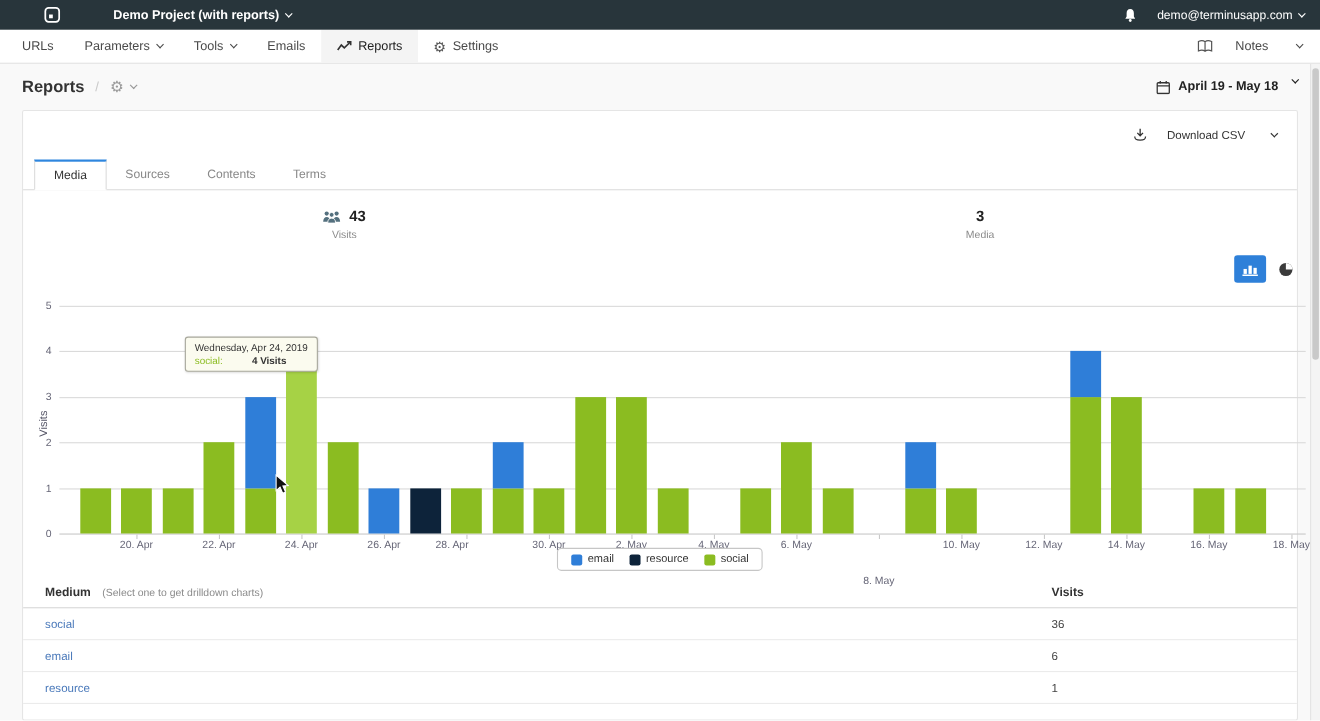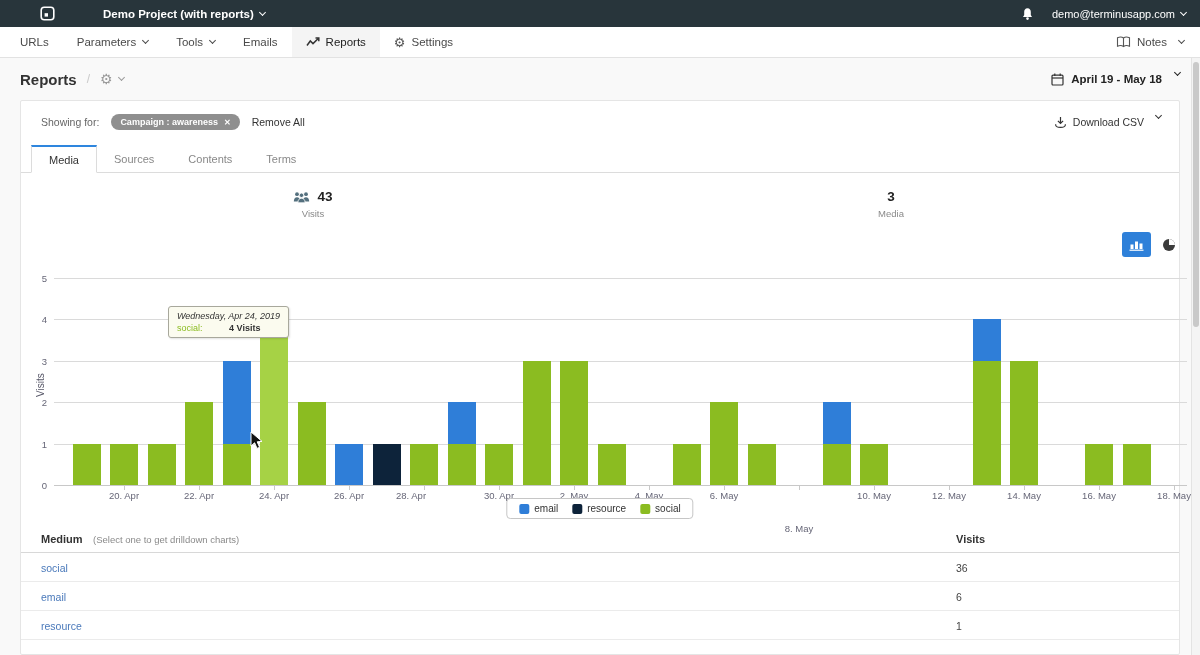--- a/index.html
+++ b/index.html
@@ -14,37 +14,37 @@
   .project{display:flex;align-items:center;margin-left:48px;font-size:11.5px;font-weight:bold;cursor:pointer;}
   .top-right{margin-left:auto;display:flex;align-items:center;gap:18px;}
   .account{display:flex;align-items:center;font-size:11px;cursor:pointer;}
   .chev{display:inline-block;width:5px;height:5px;border-right:1.4px solid currentColor;border-bottom:1.4px solid currentColor;transform:rotate(45deg);margin-left:6px;margin-top:-3px;}
   
   .mainnav{position:absolute;top:27px;left:0;right:0;height:31px;background:#fff;border-bottom:1px solid #e2e2e2;display:flex;align-items:stretch;padding-left:6px;z-index:19;}
   #nav-items{display:flex;align-items:stretch;}
   .nav-item{display:flex;align-items:center;padding:0 14px;font-size:11.5px;color:#4a4a4a;cursor:pointer;gap:6px;}
   .nav-item.active{background:#f4f4f4;color:#222;}
   .nav-item .chev{margin-left:1px;}
-  .notes{margin-left:auto;display:flex;align-items:center;margin-right:16px;font-size:11.5px;color:#4a4a4a;cursor:pointer;gap:6px;}
+  .notes{margin-left:auto;display:flex;align-items:center;margin-right:16px;font-size:11.5px;color:#4a4a4a;cursor:pointer;gap:20px;}
   
   .pagehead{position:absolute;top:58px;left:0;right:0;height:42px;display:flex;align-items:center;padding:0 20px;}
   .pagehead .title{font-size:15px;font-weight:bold;color:#333;}
   .pagehead .sep{margin:0 10px;color:#c9c9c9;font-size:12px;}
   .gear-glyph{color:#9a9a9a;font-size:14px;line-height:1;}
   .ph-gear{display:flex;align-items:center;color:#9a9a9a;cursor:pointer;}
   .daterange{margin-left:auto;display:flex;align-items:flex-start;gap:7px;font-size:11.5px;font-weight:bold;color:#222;cursor:pointer;}
   
   .card{position:absolute;left:20px;top:100px;width:1160px;height:555px;background:#fff;border:1px solid #e5e5e5;border-radius:2px;}
   
   .filter-row{position:absolute;top:13px;left:20px;display:flex;align-items:center;gap:12px;}
   .showing{font-size:10.5px;color:#666;}
   .chip{background:#8f8f8f;color:#fff;font-size:9px;font-weight:bold;padding:3px 9px;border-radius:10px;display:flex;align-items:center;gap:6px;cursor:pointer;}
   .chip .x{font-size:8px;}
   .remove-all{font-size:10.5px;color:#333;cursor:pointer;}
-  .download{position:absolute;top:15px;right:18px;display:flex;gap:6px;font-size:10.5px;color:#333;cursor:pointer;}
+  .download{position:absolute;top:15px;right:18px;display:flex;align-items:center;gap:18px;font-size:10.5px;color:#333;cursor:pointer;}
   
   .tabs-row{position:absolute;top:44px;left:0;right:0;height:28px;border-bottom:1px solid #dcdcdc;display:flex;align-items:stretch;padding-left:10px;}
   .tab{padding:0 17px;font-size:11px;color:#888;display:flex;align-items:center;cursor:pointer;}
   .tab.active{background:#fff;border:1px solid #dcdcdc;border-top:2px solid #2e86de;border-bottom:1px solid #fff;margin-bottom:-1px;color:#333;}
   
   .stat{position:absolute;top:88px;width:160px;text-align:center;}
   .stat.s0{left:212px;} .stat.s1{left:790px;}
   .stat .valrow{display:flex;align-items:center;justify-content:center;gap:7px;}
   .stat .val{font-size:13.5px;font-weight:bold;color:#222;}
   .stat .lbl{font-size:9.5px;color:#8a8a8a;margin-top:4px;}
@@ -59,21 +59,21 @@
   .ylabel{position:absolute;left:14px;top:296px;transform:rotate(-90deg);transform-origin:0 0;font-size:10px;color:#556;}
   .bar-seg{position:absolute;width:28px;}
   .xtickmark{position:absolute;width:1px;height:4px;background:#c9c9c9;top:385px;}
   .xlabel{position:absolute;top:389px;width:60px;margin-left:-30px;text-align:center;font-size:9.5px;color:#667;}
   .legend{position:absolute;top:397px;left:50%;transform:translateX(-50%);display:flex;gap:14px;align-items:center;border:1px solid #c6c6c6;border-radius:4px;padding:4px 12px;background:#fff;}
   .leg-item{display:flex;align-items:center;gap:5px;font-size:10px;color:#333;cursor:pointer;}
   .leg-swatch{width:10px;height:10px;border-radius:2px;}
   .tooltip{position:absolute;left:147px;top:205px;background:#fbfbef;border:1px solid #a8a89c;border-radius:3px;padding:4px 8px;font-size:9px;color:#333;z-index:6;box-shadow:1px 1px 2px rgba(0,0,0,.12);white-space:nowrap;}
   .tooltip .tser{color:#8bbc21;}
   .tooltip .tval{font-weight:bold;margin-left:24px;}
-  .tooltip .tdate{margin-bottom:2px;font-style:italic;}
+  .tooltip .tdate{margin-bottom:2px;}
   
   .tbl{position:absolute;top:425px;left:0;right:0;}
   .tbl-head{position:relative;height:27px;border-bottom:1px solid #d8d8d8;}
   .th-medium{position:absolute;left:20px;top:7px;font-size:11px;font-weight:bold;color:#333;}
   .th-hint{position:absolute;left:72px;top:8px;font-size:9.5px;color:#8a8a8a;}
   .th-visits{position:absolute;left:935px;top:7px;font-size:11px;font-weight:bold;color:#333;}
   .tbl-row{position:relative;height:29px;border-bottom:1px solid #ebebeb;cursor:pointer;}
   .td-medium{position:absolute;left:20px;top:9px;font-size:10.5px;color:#4a79ba;cursor:pointer;}
   .td-visits{position:absolute;left:935px;top:9px;font-size:10.5px;color:#444;}
   
@@ -164,30 +164,20 @@
           <line x1="1" y1="5" x2="12" y2="5" stroke="#333" stroke-width="1.2"></line>
         </svg>
     </span>
     <span>April 19 - May 18</span>
     <i class="chev"></i>
   </div>
 </div>
 
 <div class="card">
 
-  <div class="filter-row">
-    <span class="showing">Showing for:</span>
-    <span id="chips">
-        <span class="chip">
-          <span>Campaign : awareness</span>
-          <span class="x">✕</span>
-        </span>
-      </span>
-    <span class="remove-all">Remove All</span>
-  </div>
 
   <div class="download">
     <span style="line-height:0;">
       <svg width="13" height="13" viewBox="0 0 13 13">
           <path d="M6.5 1 V7.2 M3.9 4.8 L6.5 7.4 L9.1 4.8" stroke="#333" stroke-width="1.2" fill="none"></path>
           <path d="M1.6 8.2 C1.6 10.6 2.6 11.4 6.5 11.4 C10.4 11.4 11.4 10.6 11.4 8.2" stroke="#333" stroke-width="1.2" fill="none"></path>
         </svg>
     </span>
     <span>Download CSV</span>
     <i class="chev"></i>

